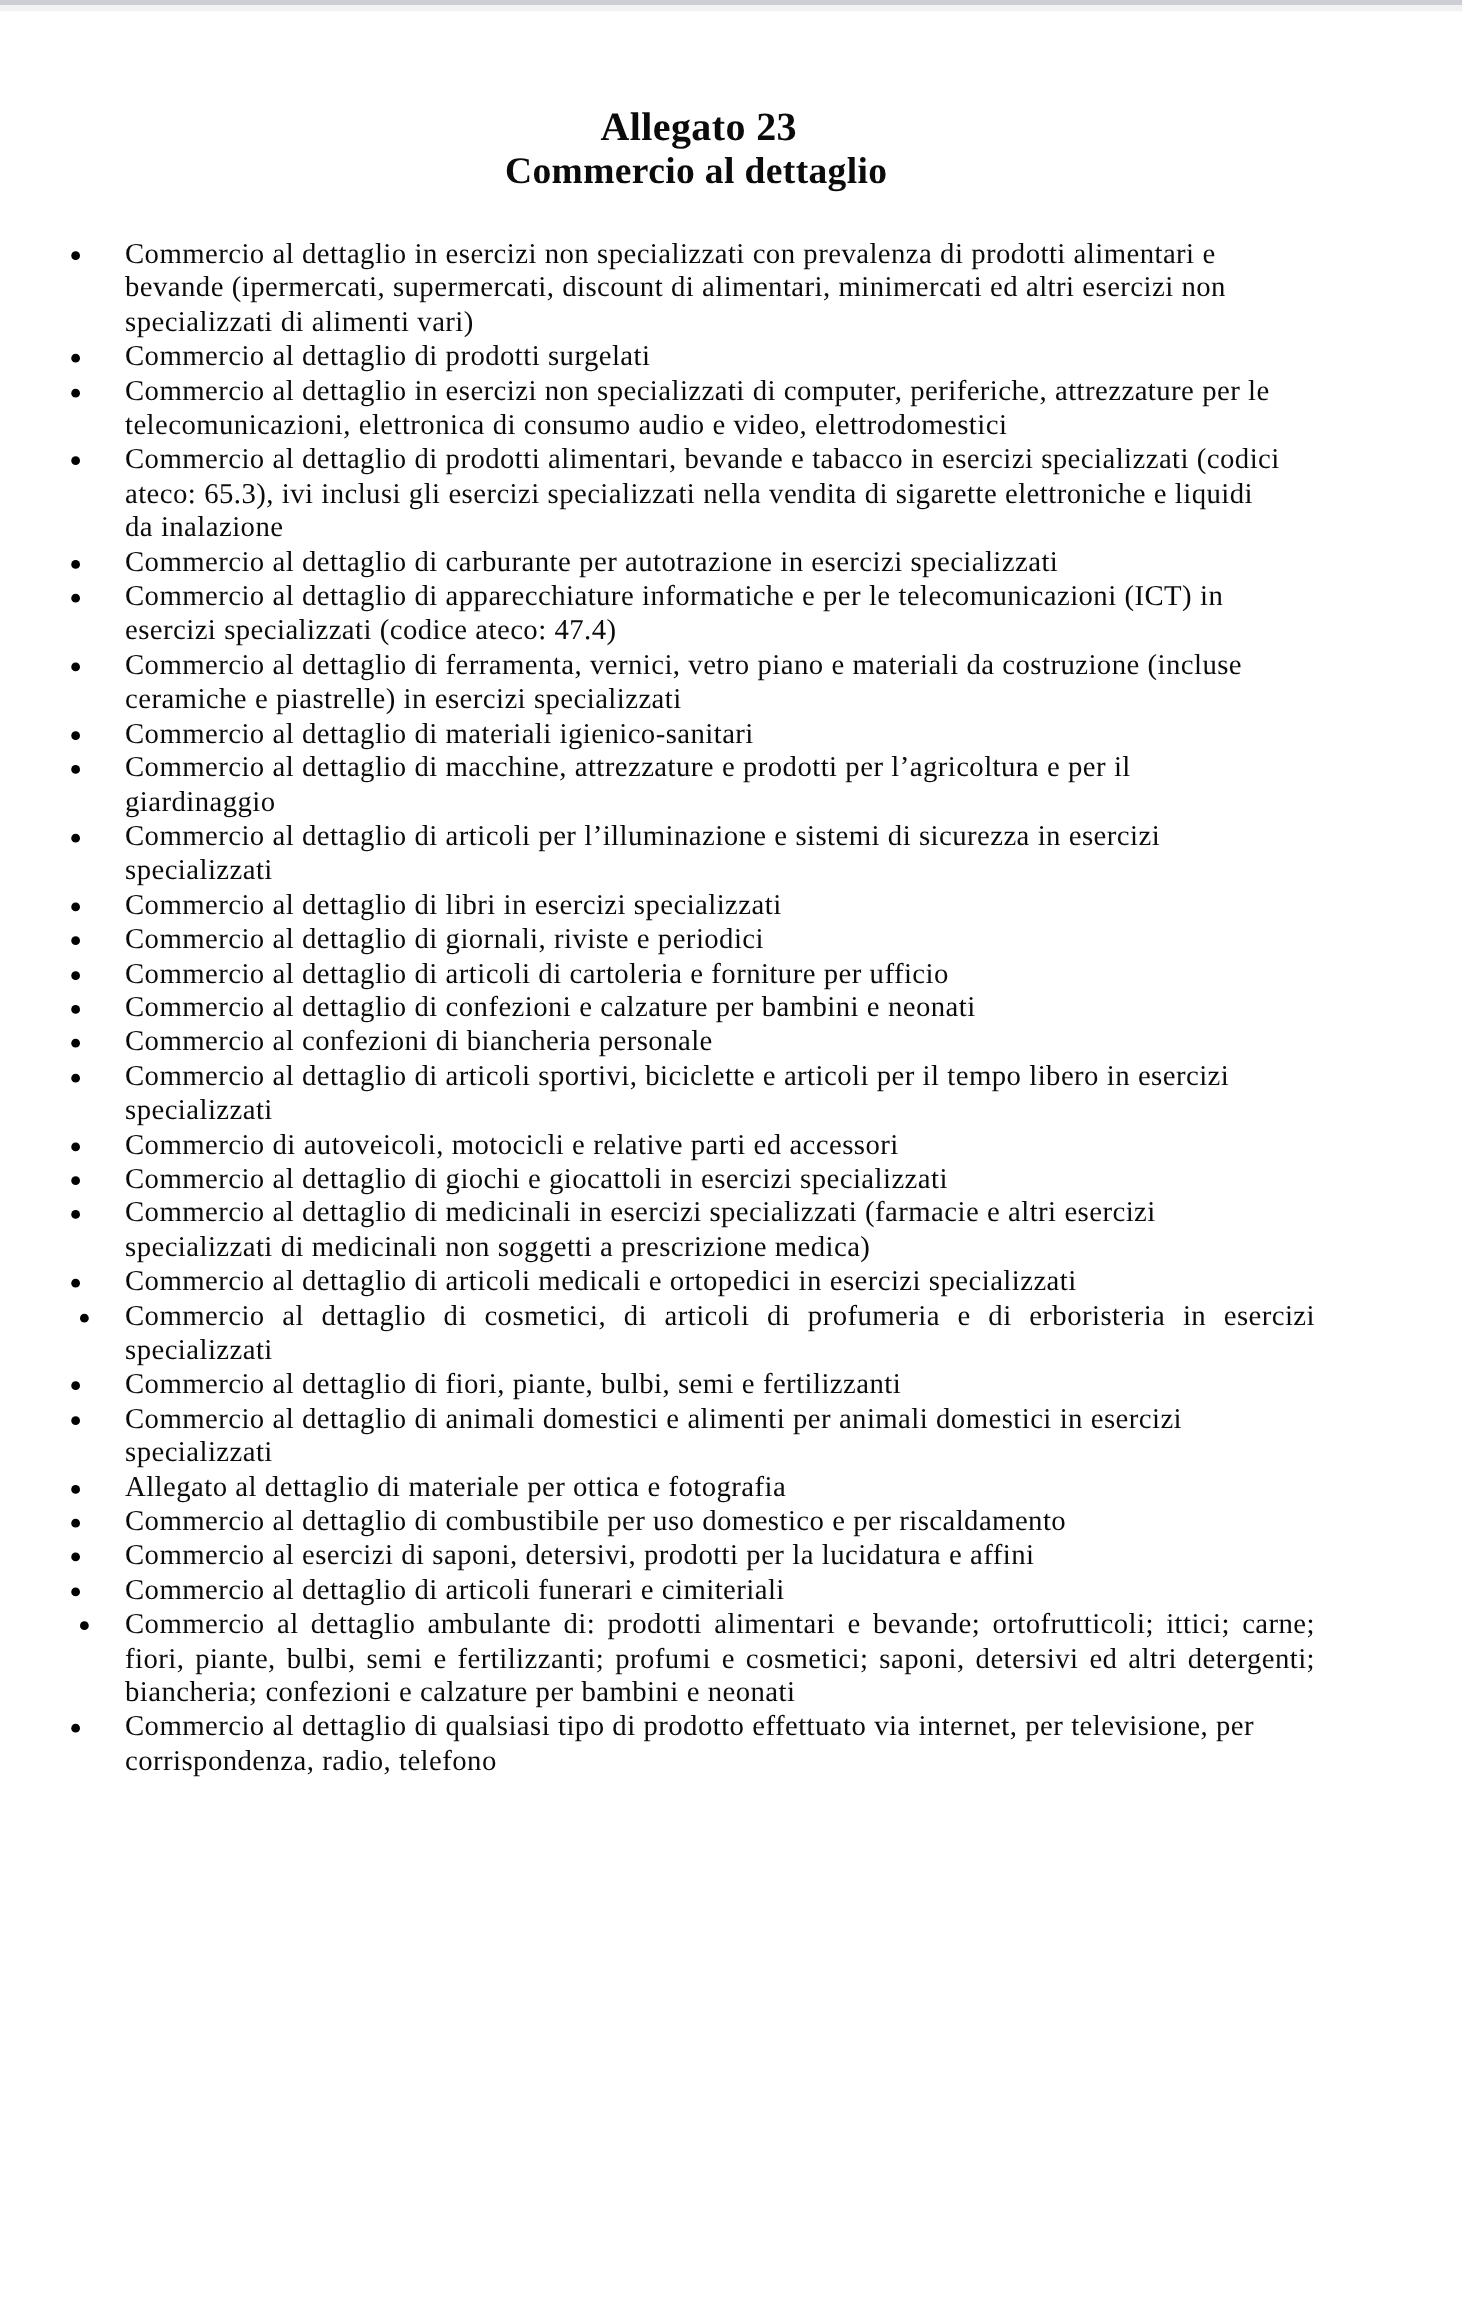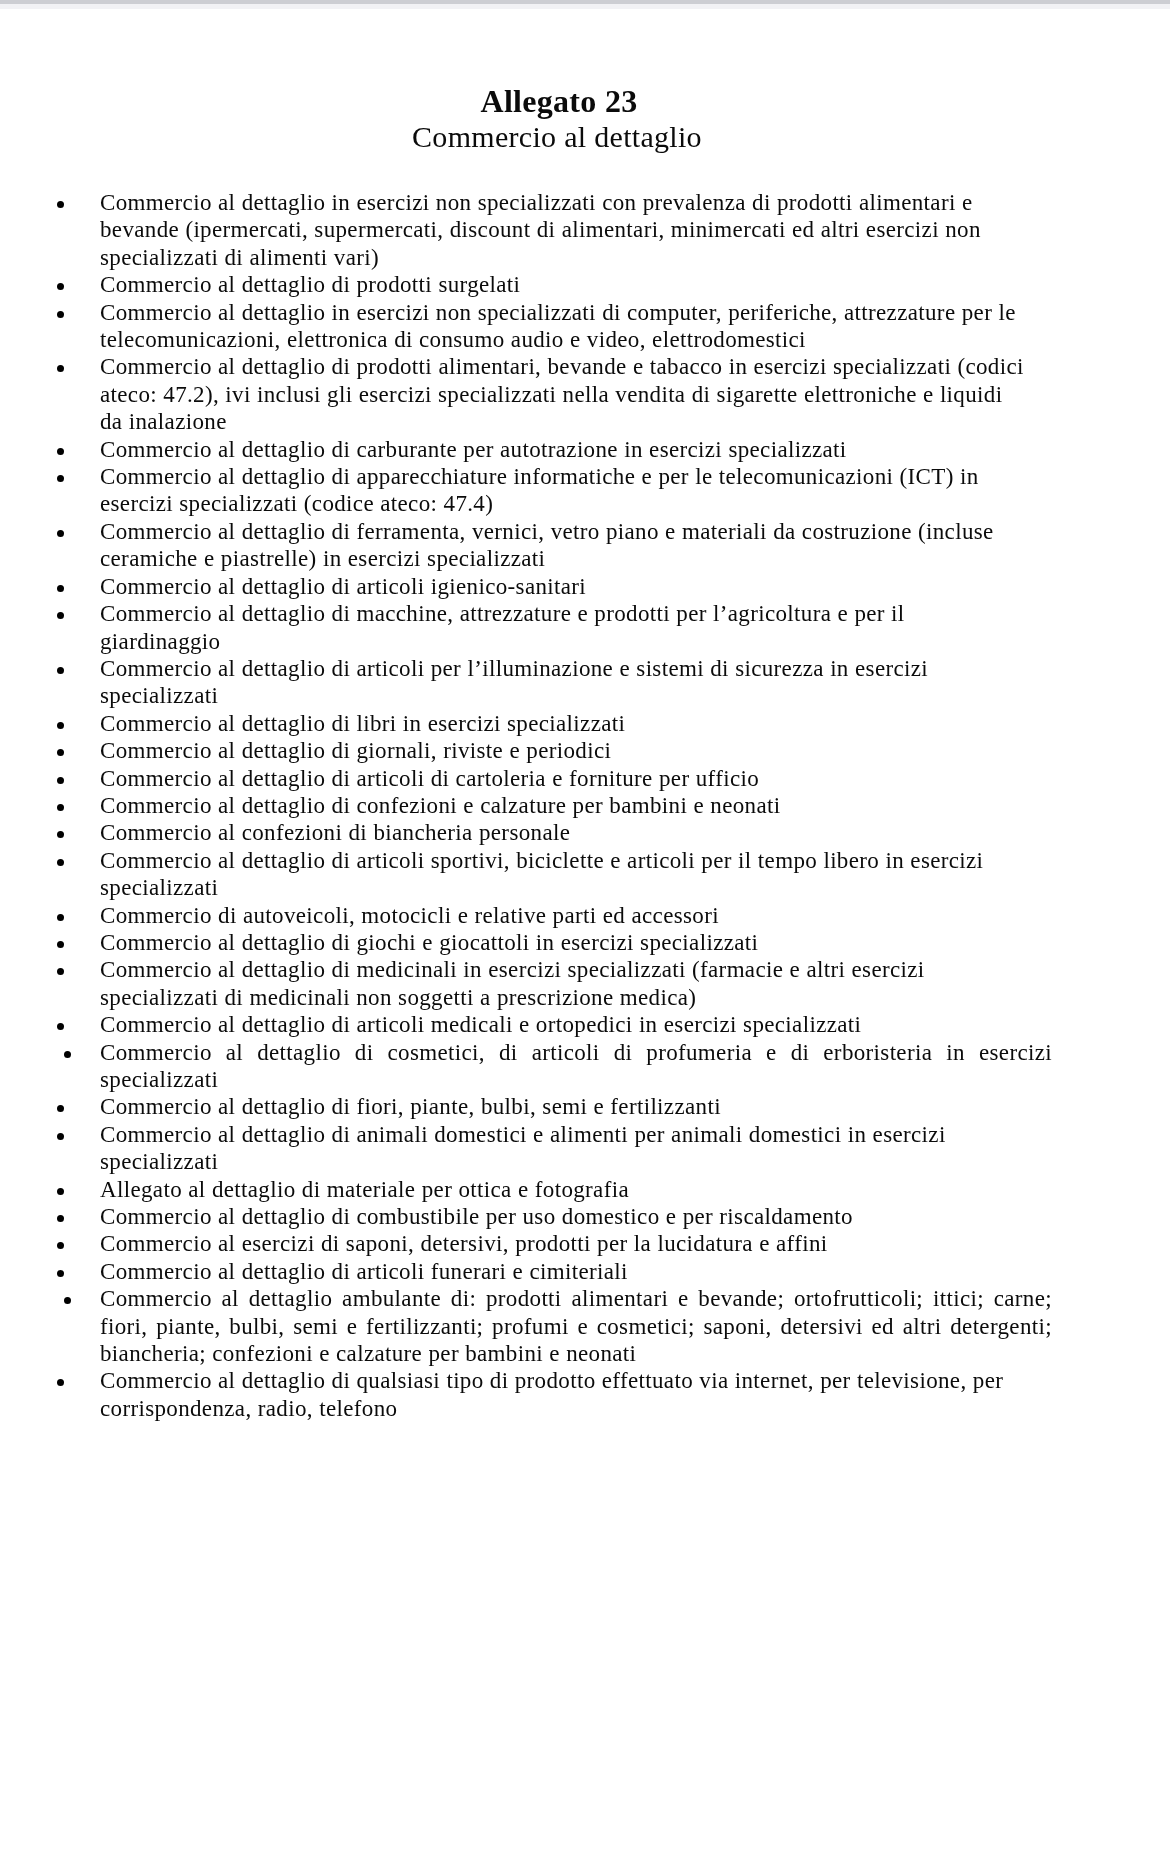--- a/index.html
+++ b/index.html
@@ -23,21 +23,21 @@
     margin: 74px 0 0 16px;
     font-size: 32px;
     line-height: 36px;
     font-weight: bold;
     letter-spacing: 0.3px;
   }
   .doc-subtitle {
     margin: 0;
     font-size: 30px;
     line-height: 36px;
-    font-weight: normal;
+    font-weight: bold;
     letter-spacing: 0.3px;
     padding-left: 12px;
   }
 
   ul.retail-list {
     list-style: none;
     margin: 34px 0 16px 100px;
     padding: 0;
     width: 926px;
     font-size: 23px;
@@ -86,37 +86,37 @@
       <li>
     <span class="dot"></span>
     <span>Commercio al dettaglio di prodotti surgelati</span>
   </li>
       <li>
     <span class="dot"></span>
     <span>Commercio al dettaglio in esercizi non specializzati di computer, periferiche, attrezzature per le telecomunicazioni, elettronica di consumo audio e video, elettrodomestici</span>
   </li>
       <li>
     <span class="dot"></span>
-    <span>Commercio al dettaglio di prodotti alimentari, bevande e tabacco in esercizi specializzati (codici ateco: 47.2), ivi inclusi gli esercizi specializzati nella vendita di sigarette elettroniche e liquidi da inalazione</span>
+    <span>Commercio al dettaglio di prodotti alimentari, bevande e tabacco in esercizi specializzati (codici ateco: 65.3), ivi inclusi gli esercizi specializzati nella vendita di sigarette elettroniche e liquidi da inalazione</span>
   </li>
       <li>
     <span class="dot"></span>
     <span>Commercio al dettaglio di carburante per autotrazione in esercizi specializzati</span>
   </li>
       <li>
     <span class="dot"></span>
     <span>Commercio al dettaglio di apparecchiature informatiche e per le telecomunicazioni (ICT) in esercizi specializzati (codice ateco: 47.4)</span>
   </li>
       <li>
     <span class="dot"></span>
     <span>Commercio al dettaglio di ferramenta, vernici, vetro piano e materiali da costruzione (incluse ceramiche e piastrelle) in esercizi specializzati</span>
   </li>
       <li>
     <span class="dot"></span>
-    <span>Commercio al dettaglio di articoli igienico-sanitari</span>
+    <span>Commercio al dettaglio di materiali igienico-sanitari</span>
   </li>
       <li>
     <span class="dot"></span>
     <span>Commercio al dettaglio di macchine, attrezzature e prodotti per l’agricoltura e per il giardinaggio</span>
   </li>
       <li>
     <span class="dot"></span>
     <span>Commercio al dettaglio di articoli per l’illuminazione e sistemi di sicurezza in esercizi specializzati</span>
   </li>
       <li>

